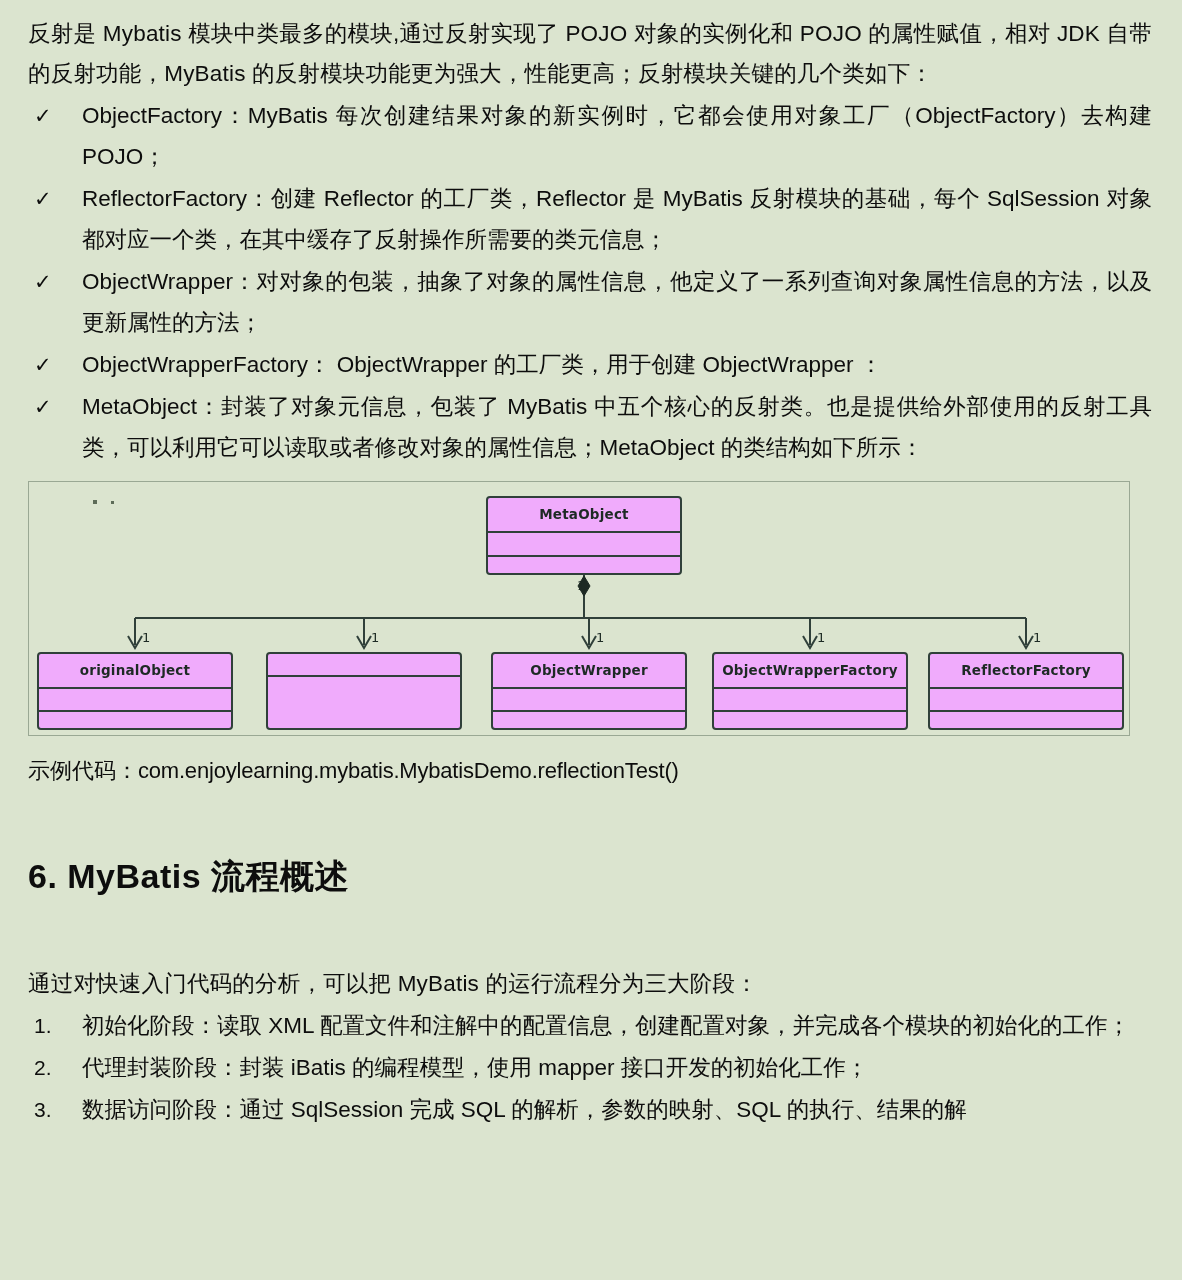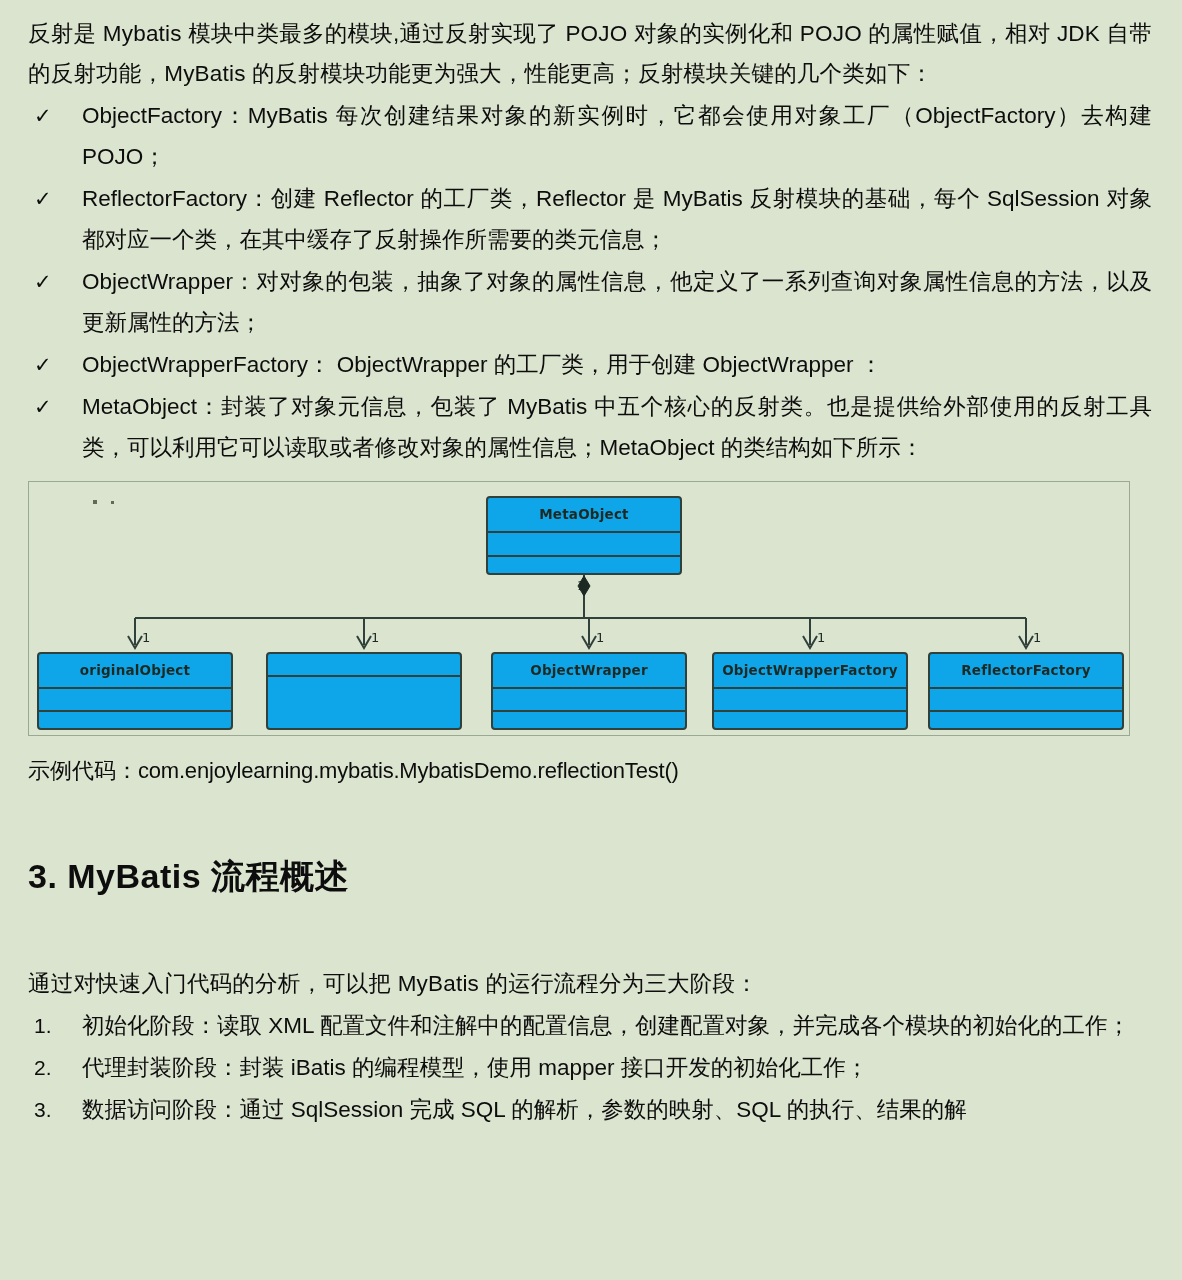--- a/index.html
+++ b/index.html
@@ -78,21 +78,21 @@
     height: 4px;
     background: #5d6b58;
   }
   .dot.d1 { left: 64px; top: 18px; }
   .dot.d2 { left: 82px; top: 19px; width: 3px; height: 3px; }
 
   .uml-box {
     position: absolute;
     border: 2px solid #30403a;
     border-radius: 4px;
-    background: #0ea5e9;
+    background: #f0abfc;
     box-sizing: border-box;
   }
   .uml-box .title-cell {
     height: 33px;
     line-height: 33px;
     text-align: center;
     font-size: 13.5px;
     font-weight: 600;
     color: #1d2a24;
     border-bottom: 2px solid #30403a;
@@ -288,21 +288,21 @@
       <div class="title-cell">ReflectorFactory</div>
       <div class="cell"></div>
       <div class="cell"></div>
     </div>
   </div>
 
   <p class="code-line">
     <span>示例代码：</span><span class="mono">com.enjoylearning.mybatis.MybatisDemo.reflectionTest()</span>
   </p>
 
-  <h2 class="section-title">3. MyBatis 流程概述</h2>
+  <h2 class="section-title">6. MyBatis 流程概述</h2>
 
   <p class="para lead-para">通过对快速入门代码的分析，可以把 MyBatis 的运行流程分为三大阶段：</p>
 
   <ol class="num-list">
     <li class="num-item">
       <span class="num">1.</span>
       <span>初始化阶段：读取 XML 配置文件和注解中的配置信息，创建配置对象，并完成各个模块的初始化的工作；</span>
     </li>
     <li class="num-item">
       <span class="num">2.</span>

